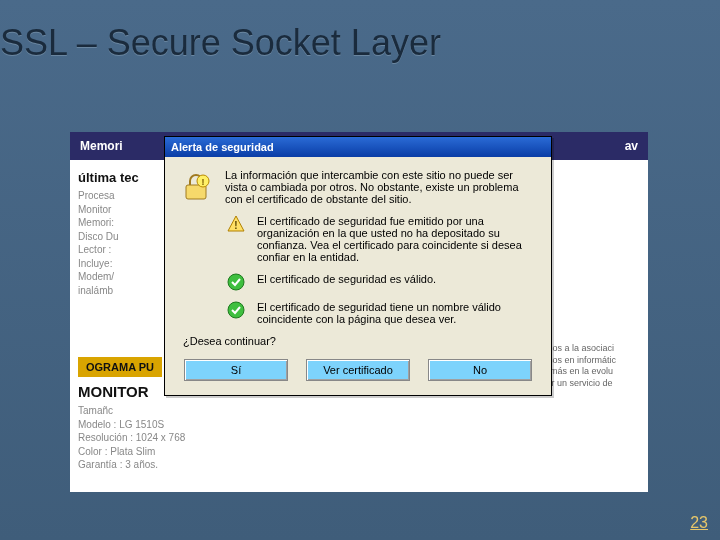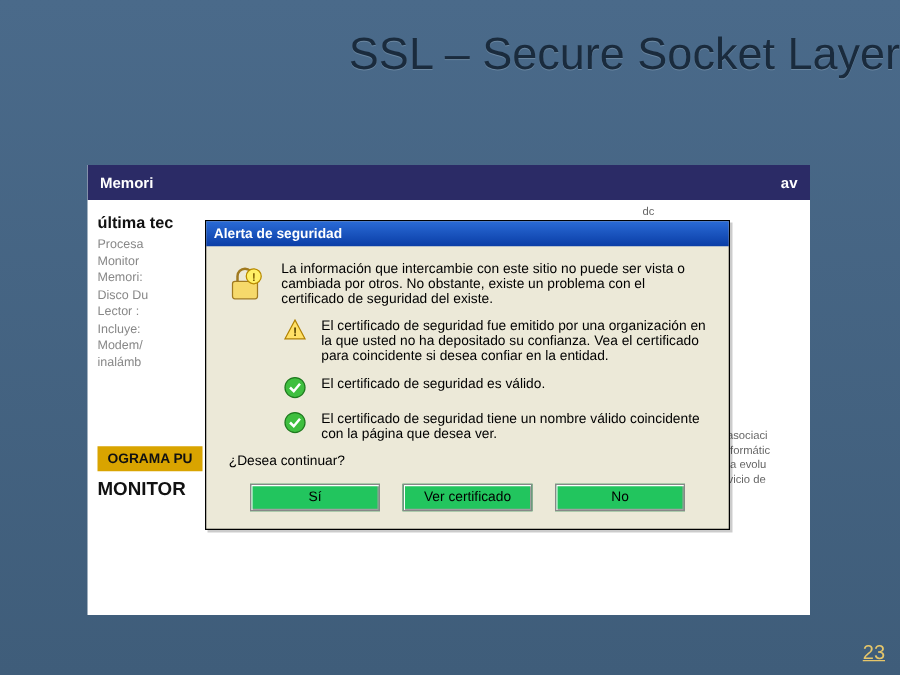--- a/index.html
+++ b/index.html
@@ -10,21 +10,21 @@
     background: linear-gradient(180deg, #4a6a8a 0%, #3f5d7a 100%);
     font-family: Verdana, Arial, sans-serif;
     overflow: hidden;
     position: relative;
   }
   .slide-title {
     position: absolute;
     top: 22px;
     left: 0;
     width: 100%;
-    text-align: right;
+    text-align: left;
     font-family: "Trebuchet MS", Tahoma, sans-serif;
     font-size: 36px;
     color: #1a2b3d;
     text-shadow: 0 1px 0 #6a86a0;
   }
   .page-num {
     position: absolute;
     bottom: 8px;
     right: 12px;
     color: #e6c66a;
@@ -86,28 +86,27 @@
     line-height: 1.3;
   }
   .bg-right .ve { color: #c40000; font-weight: bold; font-size: 12px; }
   .bg-right .ctbox { background:#c40000; color:#fff; font-size:9px; padding:2px 4px; display:inline-block; margin-top:60px;}
 
   
   .dlg {
     position: absolute;
     left: 164px;
     top: 136px;
-    width: 420px;
+    width: 388px;
     background: #ece9d8;
     border: 1px solid #000;
     box-shadow: 2px 2px 0 rgba(0,0,0,.2);
     font-family: Tahoma, sans-serif;
     font-size: 11px;
     color: #000;
-    margin-top: 40px;
   }
   .dlg-title {
     background: linear-gradient(180deg, #2a6bd6 0%, #0a3da6 100%);
     color: #fff;
     font-weight: bold;
     font-size: 11px;
     padding: 4px 6px;
   }
   .dlg-body {
     padding: 12px 14px 14px 14px;
@@ -139,21 +138,21 @@
   }
   .dlg-buttons {
     display: flex;
     justify-content: center;
     gap: 18px;
     margin-top: 4px;
   }
   .dlg-btn {
     width: 104px;
     height: 22px;
-    background: #22c55e;
+    background: #7dd3fc;
     border: 1px solid #888;
     box-shadow: inset 1px 1px 0 #fff, inset -1px -1px 0 #a0a0a0;
     font-family: Tahoma, sans-serif;
     font-size: 11px;
     text-align: center;
     line-height: 20px;
     cursor: default;
   }
 
   
@@ -177,20 +176,27 @@
       <div>Memori:</div>
       <div>Disco Du</div>
       <div>Lector :</div>
       <div>Incluye:</div>
       <div>Modem/</div>
       <div>inalámb</div>
     </div>
     <div style="height:60px"></div>
     <span class="bg-yellow">OGRAMA PU</span>
     <div class="bg-h" style="font-size:15px;">MONITOR</div>
+    <div class="bg-specs">
+      <div>Tamañc</div>
+      <div>Modelo : LG 1510S</div>
+      <div>Resolución : 1024 x 768</div>
+      <div>Color : Plata Slim</div>
+      <div>Garantía : 3 años.</div>
+    </div>
   </div>
   <div class="bg-right">
     <div>dc</div>
     <div>L</div>
     <div>a:</div>
     <div>irc</div>
     <div>Gi</div>
     <div>T</div>
     <div>de</div>
     <div class="ve">VE</div>
@@ -210,21 +216,21 @@
 
     <div class="dlg-row">
       <div class="dlg-icon-col lock-icon">
         <svg width="32" height="32" viewBox="0 0 32 32">
           <rect x="6" y="14" width="20" height="14" rx="2" fill="#f6d96b" stroke="#a07a20"></rect>
           <path d="M10 14 v-4 a6 6 0 0 1 12 0 v4" fill="none" stroke="#a07a20" stroke-width="2"></path>
           <circle cx="23" cy="10" r="6" fill="#fff066" stroke="#b88a00"></circle>
           <text x="23" y="14" text-anchor="middle" font-size="9" font-weight="bold" fill="#7a5a00">!</text>
         </svg>
       </div>
-      <div>La información que intercambie con este sitio no puede ser vista o cambiada por otros. No obstante, existe un problema con el certificado de seguridad del existe.</div>
+      <div>La información que intercambie con este sitio no puede ser vista o cambiada por otros. No obstante, existe un problema con el certificado de obstante del sitio.</div>
     </div>
 
     <div class="dlg-sublist">
 
       <div class="dlg-sub">
         <div class="icon22 warn-icon">
           <svg width="18" height="18" viewBox="0 0 18 18">
             <polygon points="9,1 17,16 1,16" fill="#ffe066" stroke="#b08000"></polygon>
             <text x="9" y="14" text-anchor="middle" font-size="10" font-weight="bold" fill="#5a4400">!</text>
           </svg>

